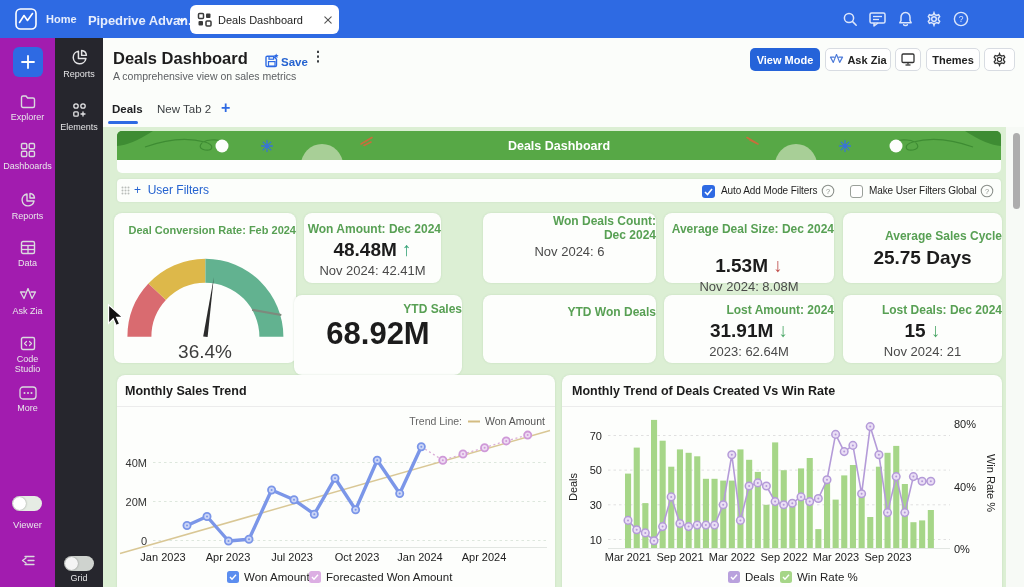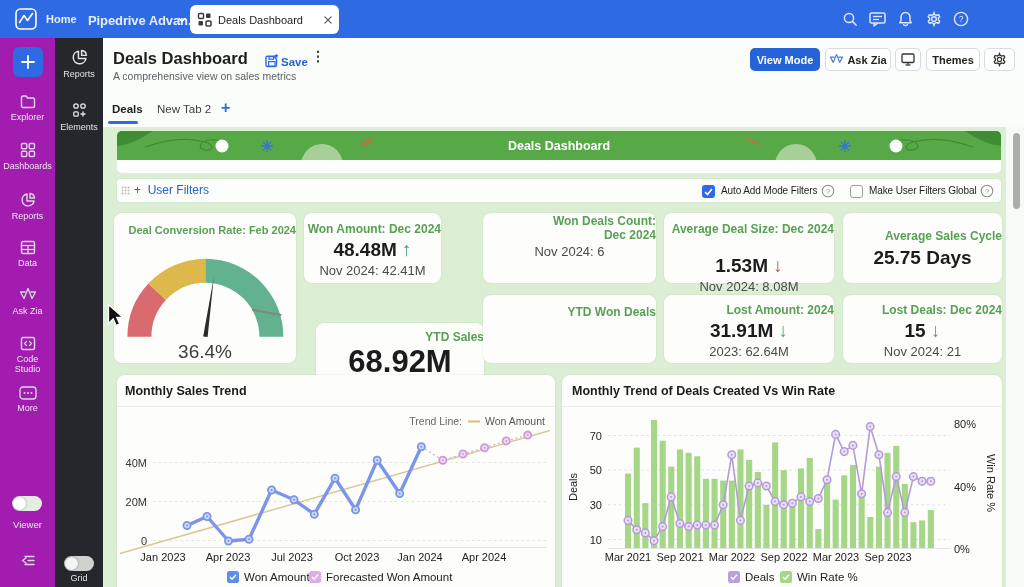--- a/index.html
+++ b/index.html
@@ -259,21 +259,21 @@
     </div>
     <div class="card" style="left:561px;top:86px;width:170px;height:70px;">
       <div class="ctitle" style="margin-top:9px;">Average Deal Size: Dec 2024</div>
       <div class="cval" style="margin-top:19px;">1.53M <span class="dnr">↓</span></div>
       <div class="csub" style="margin-top:2px;">Nov 2024: 8.08M</div>
     </div>
     <div class="card" style="left:740px;top:86px;width:159px;height:70px;">
       <div class="ctitle" style="margin-top:16px;">Average Sales Cycle</div>
       <div class="cval" style="margin-top:4px;">25.75 Days</div>
     </div>
-    <div class="card" style="left:213px;top:168px;width:168px;height:80px;margin-top:28px;">
+    <div class="card" style="left:191px;top:168px;width:168px;height:80px;">
       <div class="ctitle" style="margin-top:7px;">YTD Sales</div>
       <div class="cval" style="margin-top:0px;font-size:31px;">68.92M</div>
     </div>
     <div class="card" style="left:380px;top:168px;width:173px;height:68px;">
       <div class="ctitle" style="margin-top:10px;">YTD Won Deals</div>
     </div>
     <div class="card" style="left:561px;top:168px;width:170px;height:68px;">
       <div class="ctitle" style="margin-top:8px;">Lost Amount: 2024</div>
       <div class="cval" style="margin-top:3px;">31.91M <span class="dng">↓</span></div>
       <div class="csub" style="margin-top:2px;">2023: 62.64M</div>

